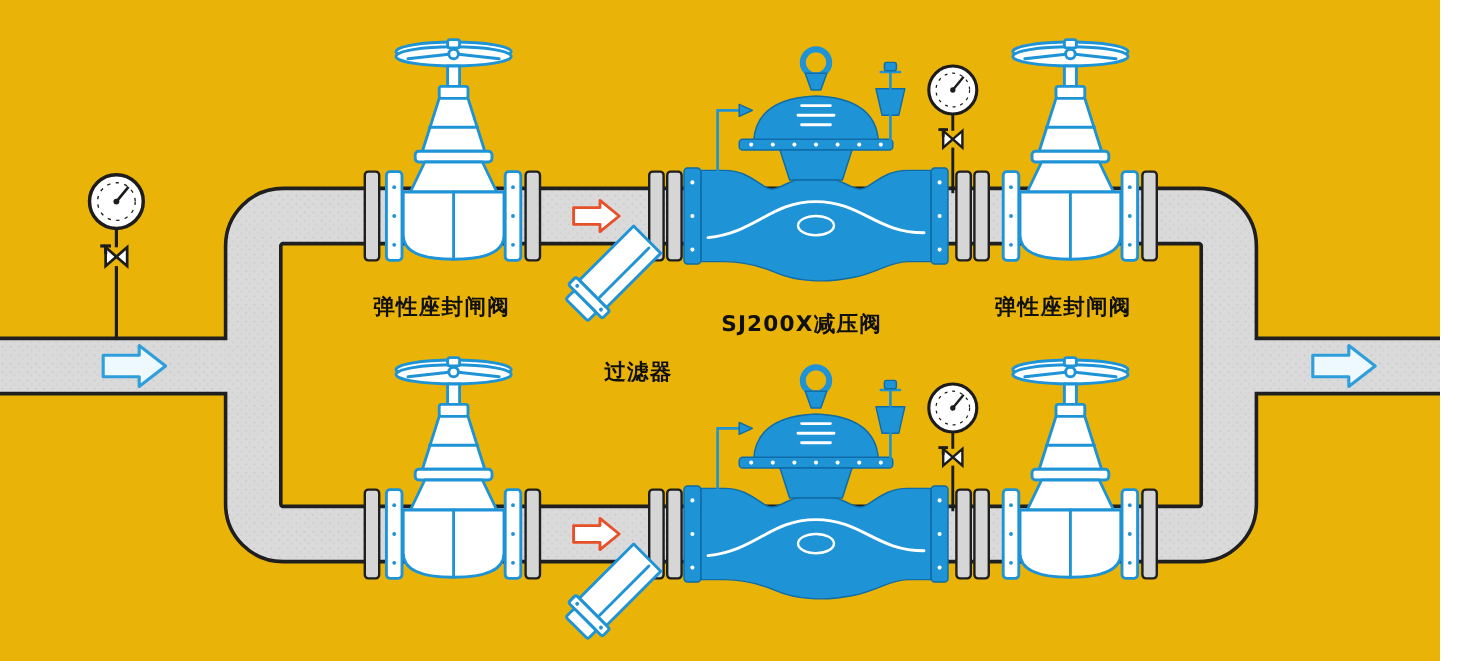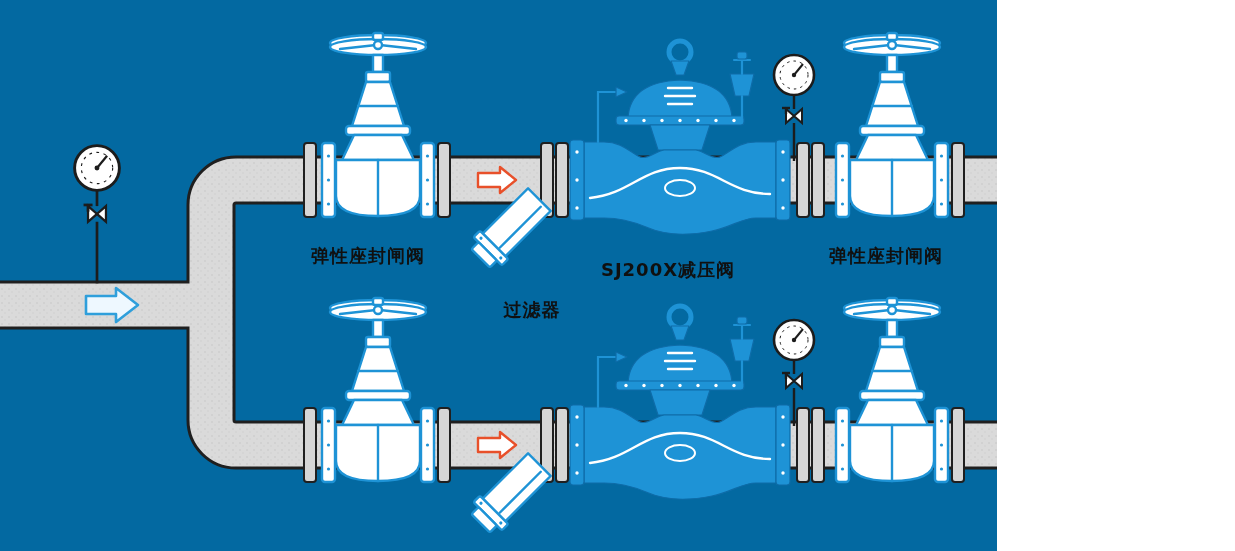--- a/index.html
+++ b/index.html
@@ -4,21 +4,21 @@
 <style>
   :root{
     --valve_blue:#1e93d6;
     --valve_blue_dark:#0e6ca8;
     --arrow_blue:#2f9fdb;
     --arrow_red:#e8502a;
     --outline:#1f1f1f;
   }
   html,body{margin:0;padding:0;background:#ffffff;}
   .canvas{
-    position:relative;width:997px;height:551px;background:#0369a1;
+    position:relative;width:1200px;height:551px;background:#eab308;
     font-family:"DejaVu Sans","Liberation Sans",sans-serif;overflow:hidden;
   }
   svg{display:block}
   .pipe-outline{stroke:var(--outline);stroke-width:49;fill:none;}
   .pipe-fill{stroke:url(#stipple);stroke-width:43;fill:none;}
   .plate{fill:#d6d6d6;stroke:var(--outline);stroke-width:2;}
   .blue{fill:#ffffff;stroke:var(--valve_blue);stroke-width:2.4;stroke-linejoin:round;stroke-linecap:round;}
   .bolt{fill:var(--valve_blue);stroke:none;}
   .bluefill{fill:var(--valve_blue);stroke:var(--valve_blue_dark);stroke-width:1.2;stroke-linejoin:round;}
   .tube{stroke:var(--valve_blue);stroke-width:2.2;fill:none;stroke-linecap:round;}

